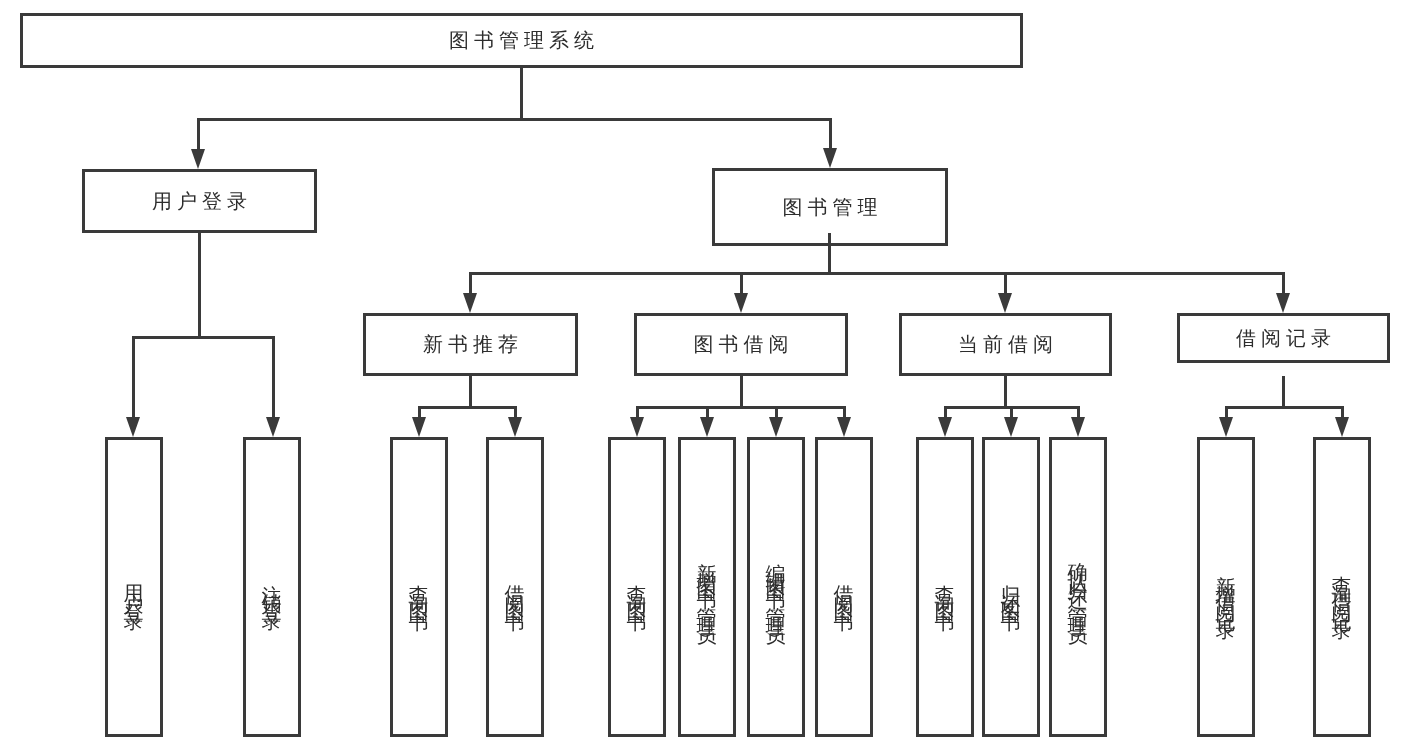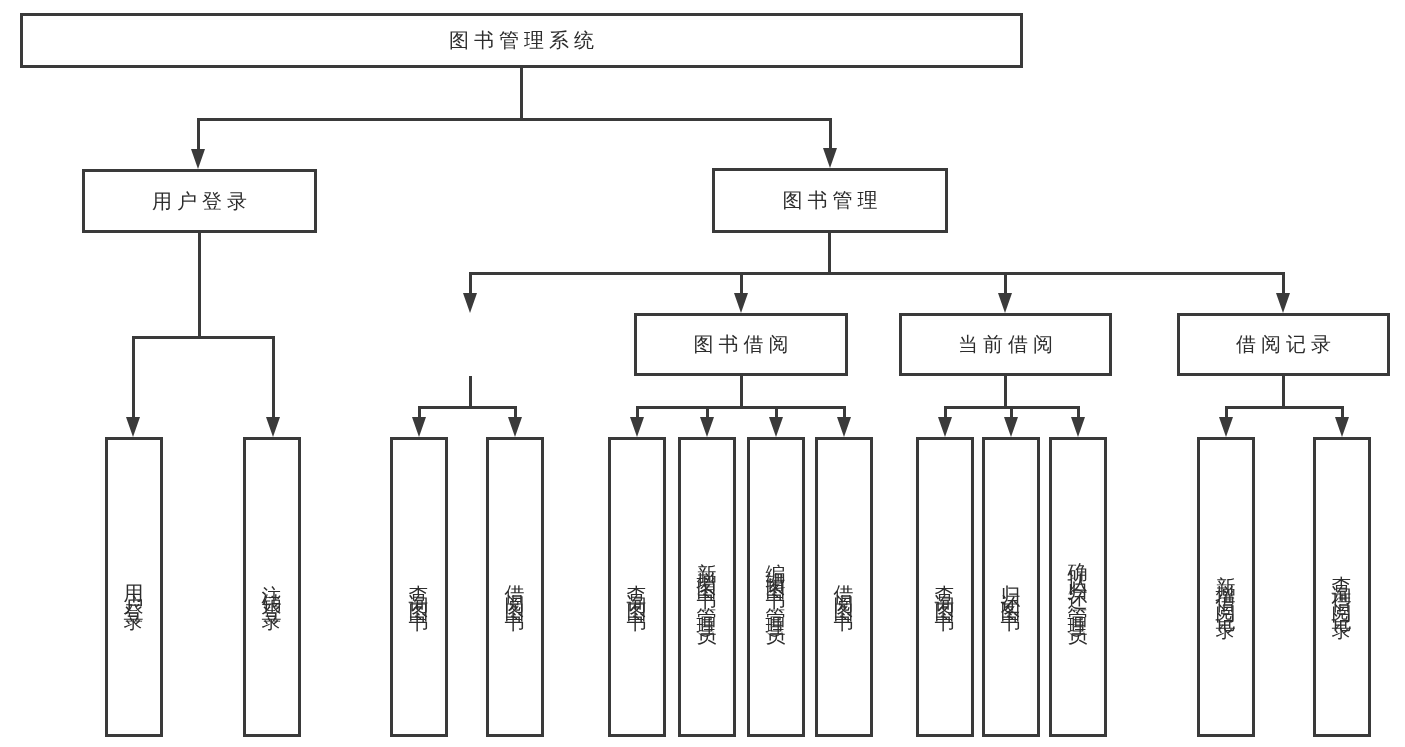--- a/index.html
+++ b/index.html
@@ -43,31 +43,34 @@
 
 <div class="canvas">
 
   <div class="hbox" style="left:20px;top:13px;width:1003px;height:55px">
     <span class="lbl">图书管理系统</span>
   </div>
 
   <div class="hbox" style="left:82px;top:169px;width:235px;height:64px">
     <span class="lbl">用户登录</span>
   </div>
-  <div class="hbox" style="left:712px;top:168px;width:236px;height:65px">
+  <div class="hbox" style="left:712px;top:168px;width:236px;height:78px">
     <span class="lbl">图书管理</span>
   </div>
 
+  <div class="hbox" style="left:363px;top:313px;width:215px;height:63px">
+    <span class="lbl">新书推荐</span>
+  </div>
   <div class="hbox" style="left:899px;top:313px;width:213px;height:63px">
     <span class="lbl">当前借阅</span>
   </div>
   <div class="hbox" style="left:634px;top:313px;width:214px;height:63px">
     <span class="lbl">图书借阅</span>
   </div>
-  <div class="hbox" style="left:1177px;top:313px;width:213px;height:63px">
+  <div class="hbox" style="left:1177px;top:313px;width:213px;height:50px">
     <span class="lbl">借阅记录</span>
   </div>
 
   <div class="vbox" style="left:105px;top:437px;width:58px;height:300px">
     <span class="lbl">用户登录</span>
   </div>
   <div class="vbox" style="left:243px;top:437px;width:58px;height:300px">
     <span class="lbl">注销登录</span>
   </div>
 

